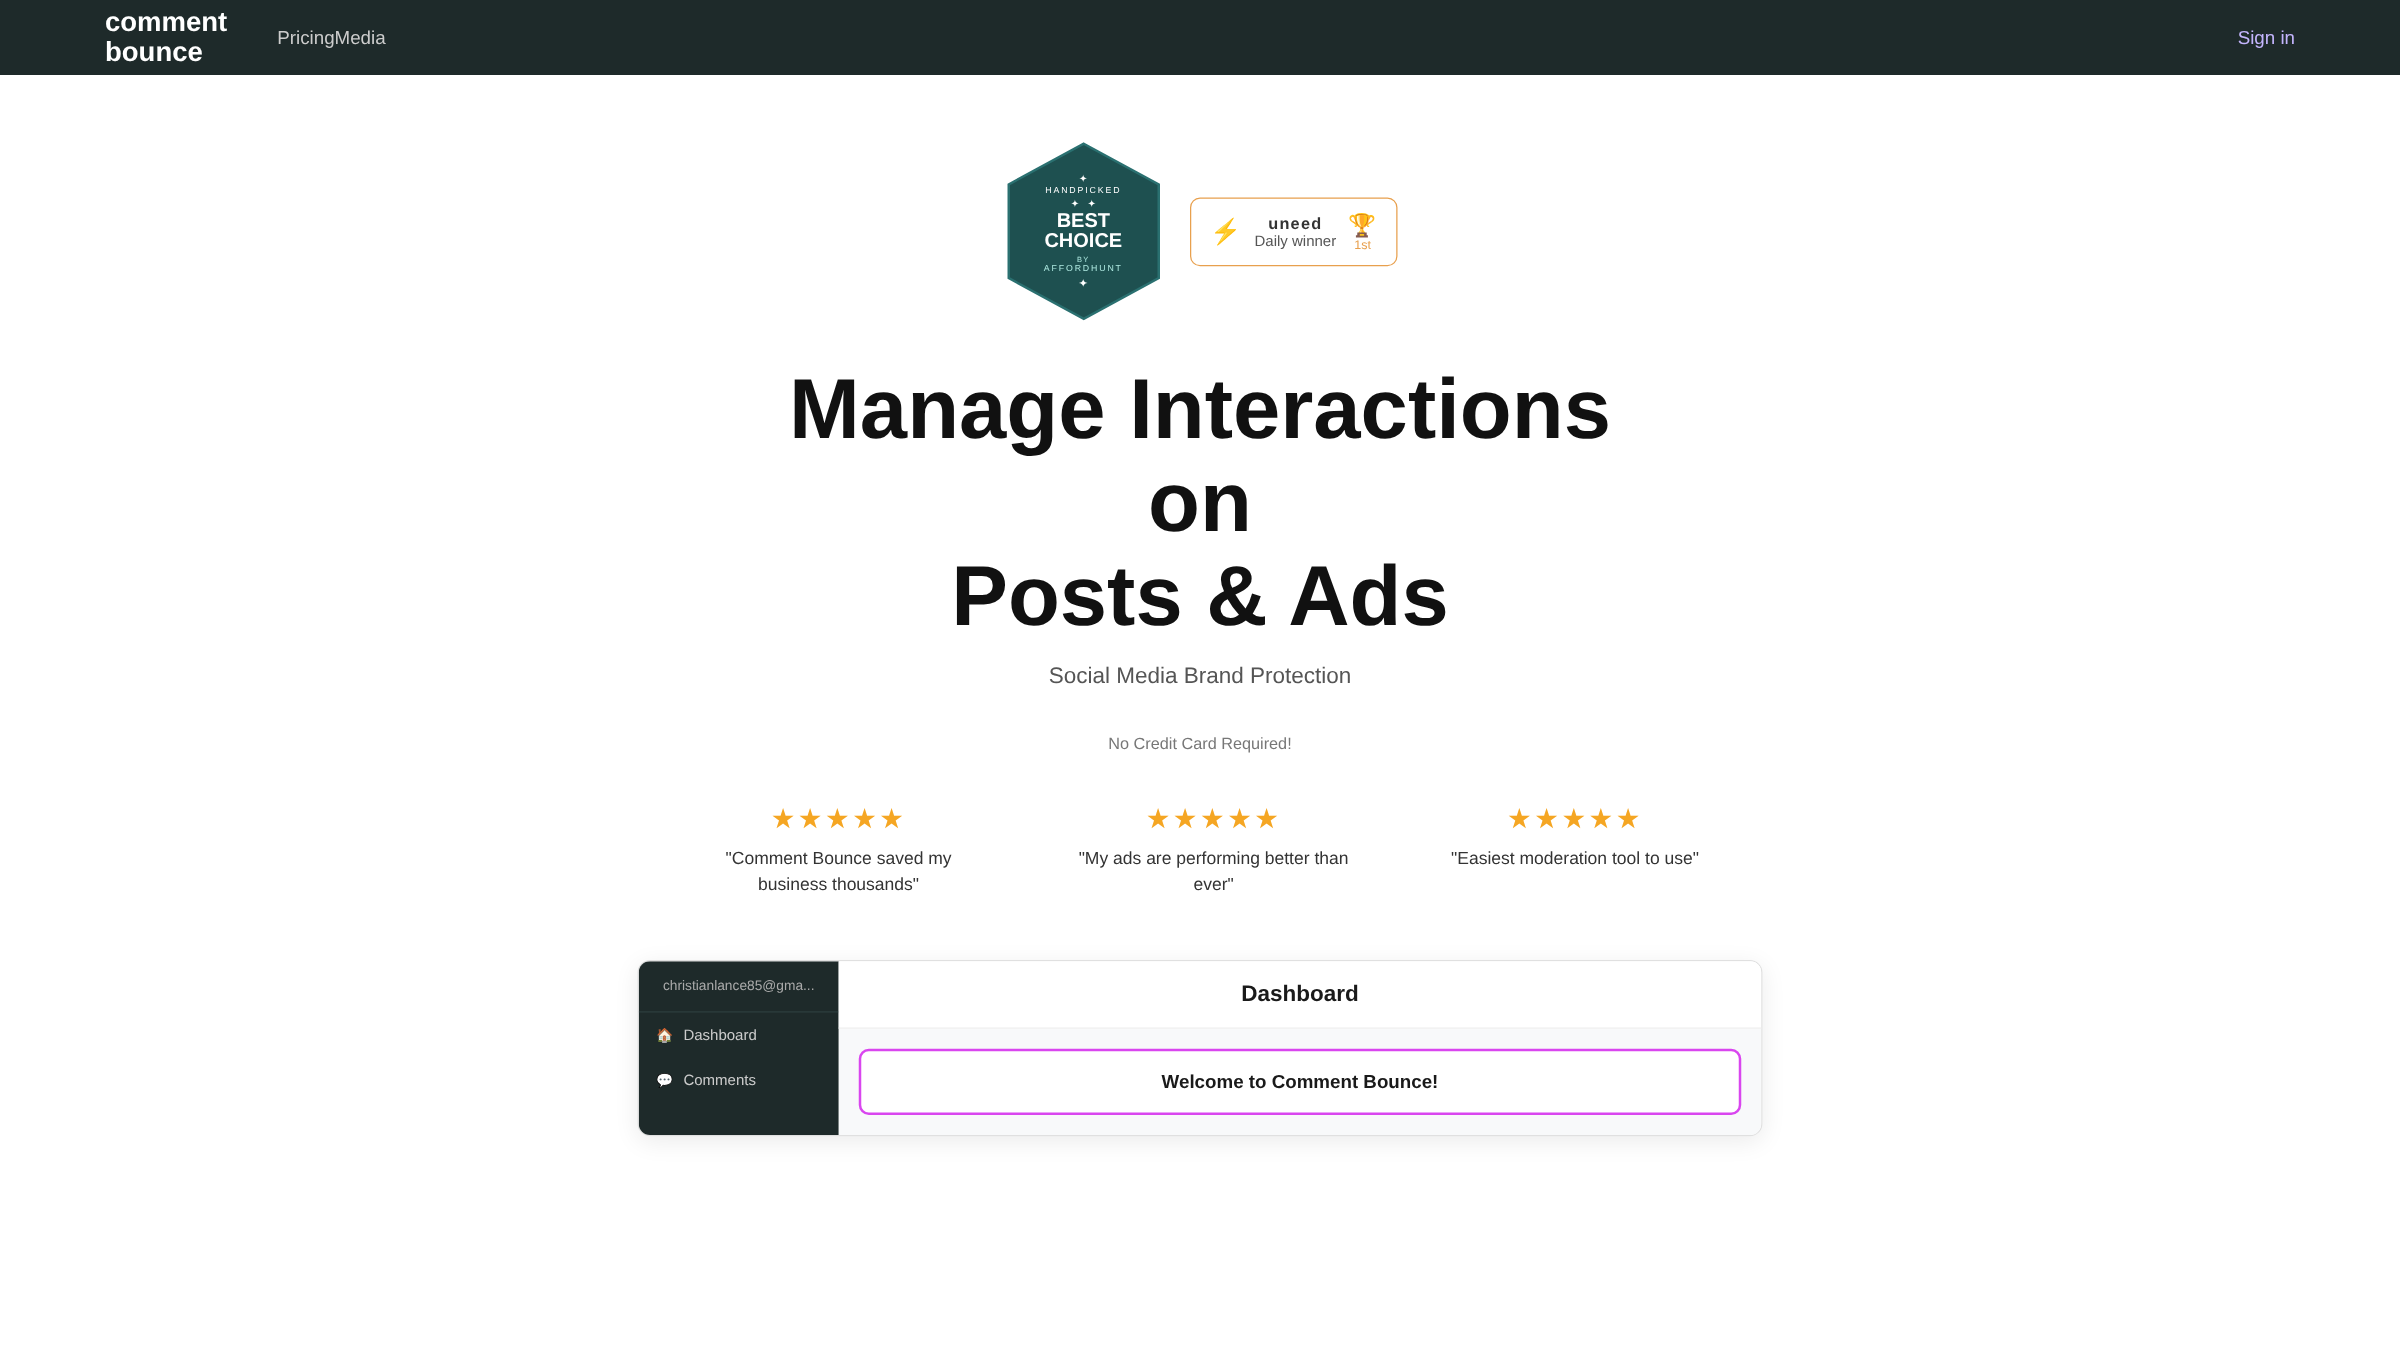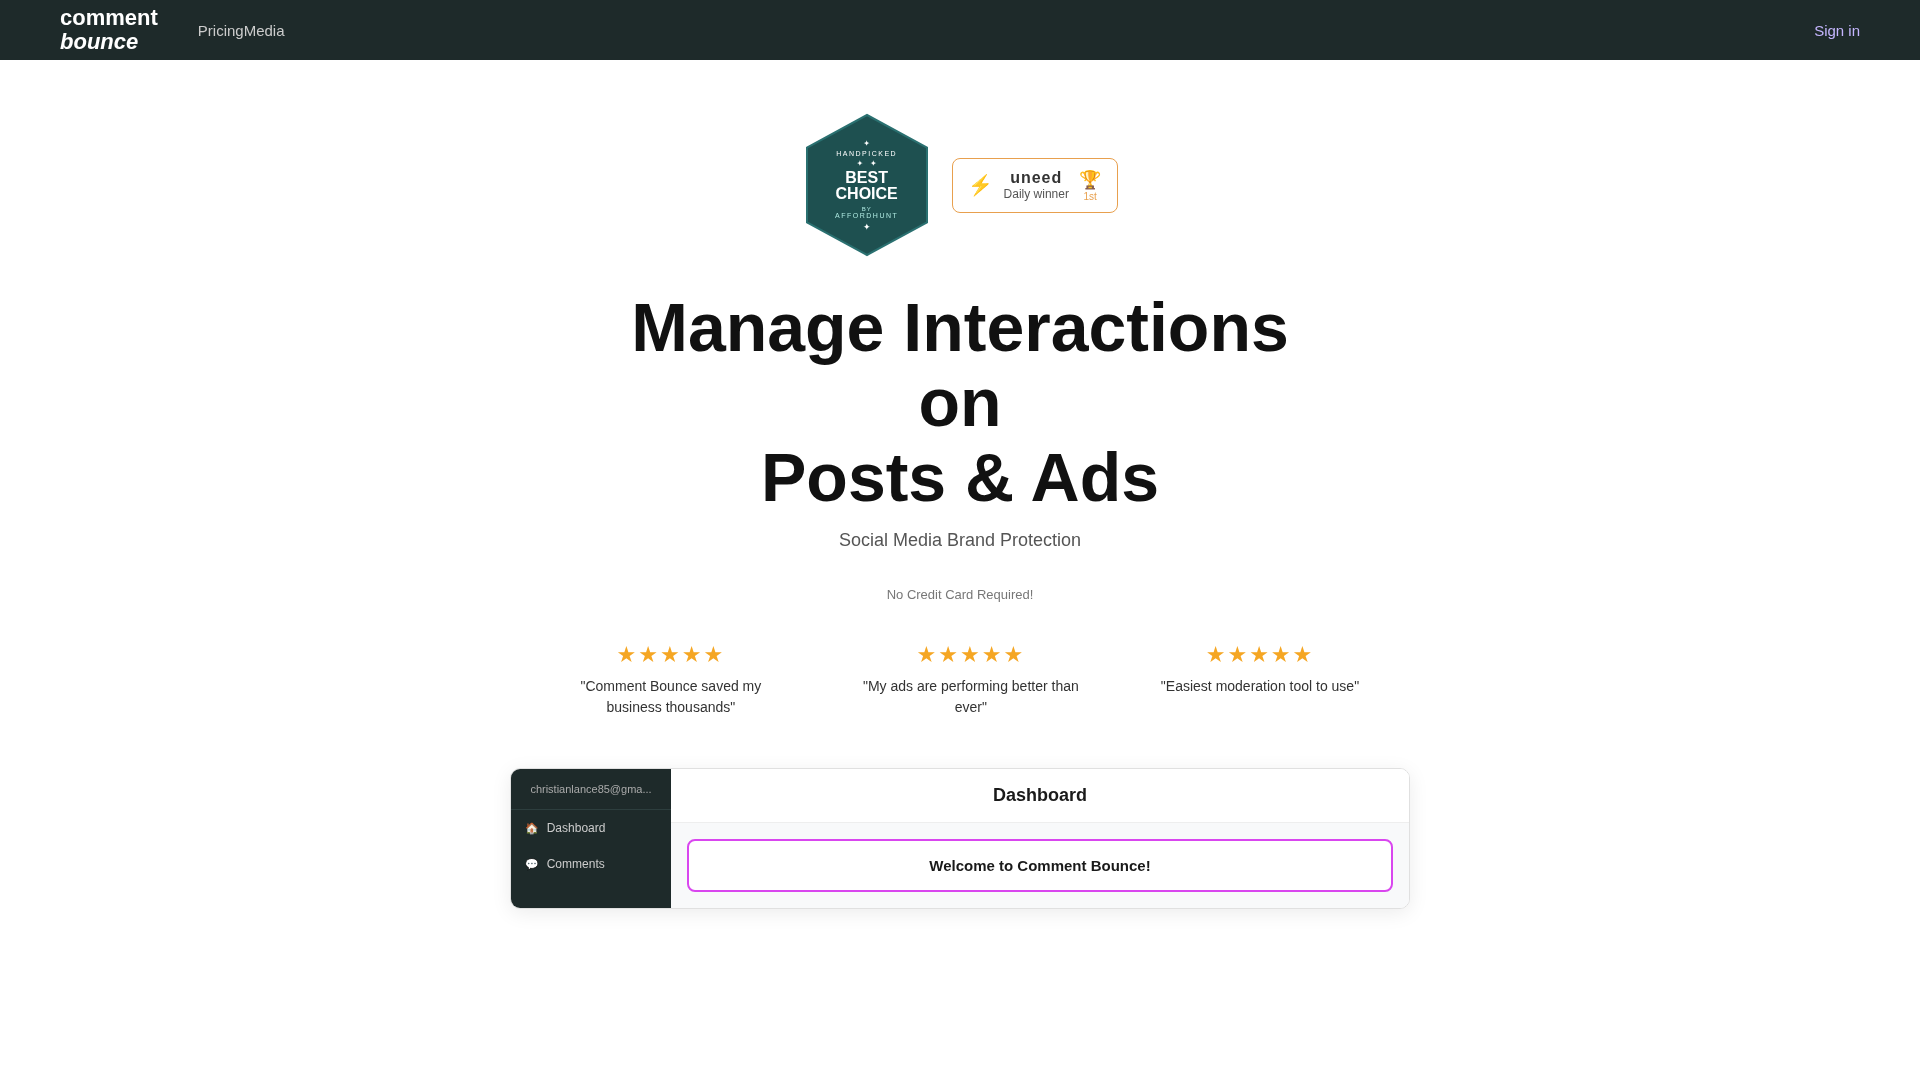--- a/index.html
+++ b/index.html
@@ -4,32 +4,32 @@
   <style>
     * { margin: 0; padding: 0; box-sizing: border-box; }
     body { font-family: -apple-system, BlinkMacSystemFont, 'Segoe UI', sans-serif; background: #fff; color: #1a1a1a; }
 
     
     nav {
       background: #1e2a2a;
       display: flex;
       align-items: center;
       justify-content: space-between;
-      padding: 0 60px;
+      padding: 0 84px;
       height: 60px;
     }
     .nav-left { display: flex; align-items: center; gap: 40px; }
     .logo-text {
       color: #fff;
       font-size: 22px;
       font-weight: 700;
       line-height: 1.1;
     }
     .logo-text span { display: block; }
-    .logo-text .bounce { color: #fff; font-style: italic; }
+    .logo-text .bounce { color: #fff; }
     .nav-links { display: flex; }
     .nav-link {
       color: #ccc;
       text-decoration: none;
       font-size: 15px;
       cursor: pointer;
     }
     .sign-in {
       color: #c4b5fd;
       font-size: 15px;
@@ -98,21 +98,21 @@
       display: flex;
       align-items: center;
       gap: 10px;
       background: #fff;
     }
     .uneed-bolt {
       color: #e8a04e;
       font-size: 20px;
     }
     .uneed-text { display: flex; flex-direction: column; }
-    .uneed-logo { font-size: 16px; font-weight: 700; color: #333; letter-spacing: 1px; }
+    .uneed-logo { font-size: 13px; font-weight: 700; color: #333; letter-spacing: 1px; }
     .uneed-daily { font-size: 12px; color: #555; }
     .uneed-trophy {
       color: #e8a04e;
       font-size: 18px;
       display: flex;
       flex-direction: column;
       align-items: center;
     }
     .uneed-1st { font-size: 10px; color: #e8a04e; font-weight: 400; }
 

